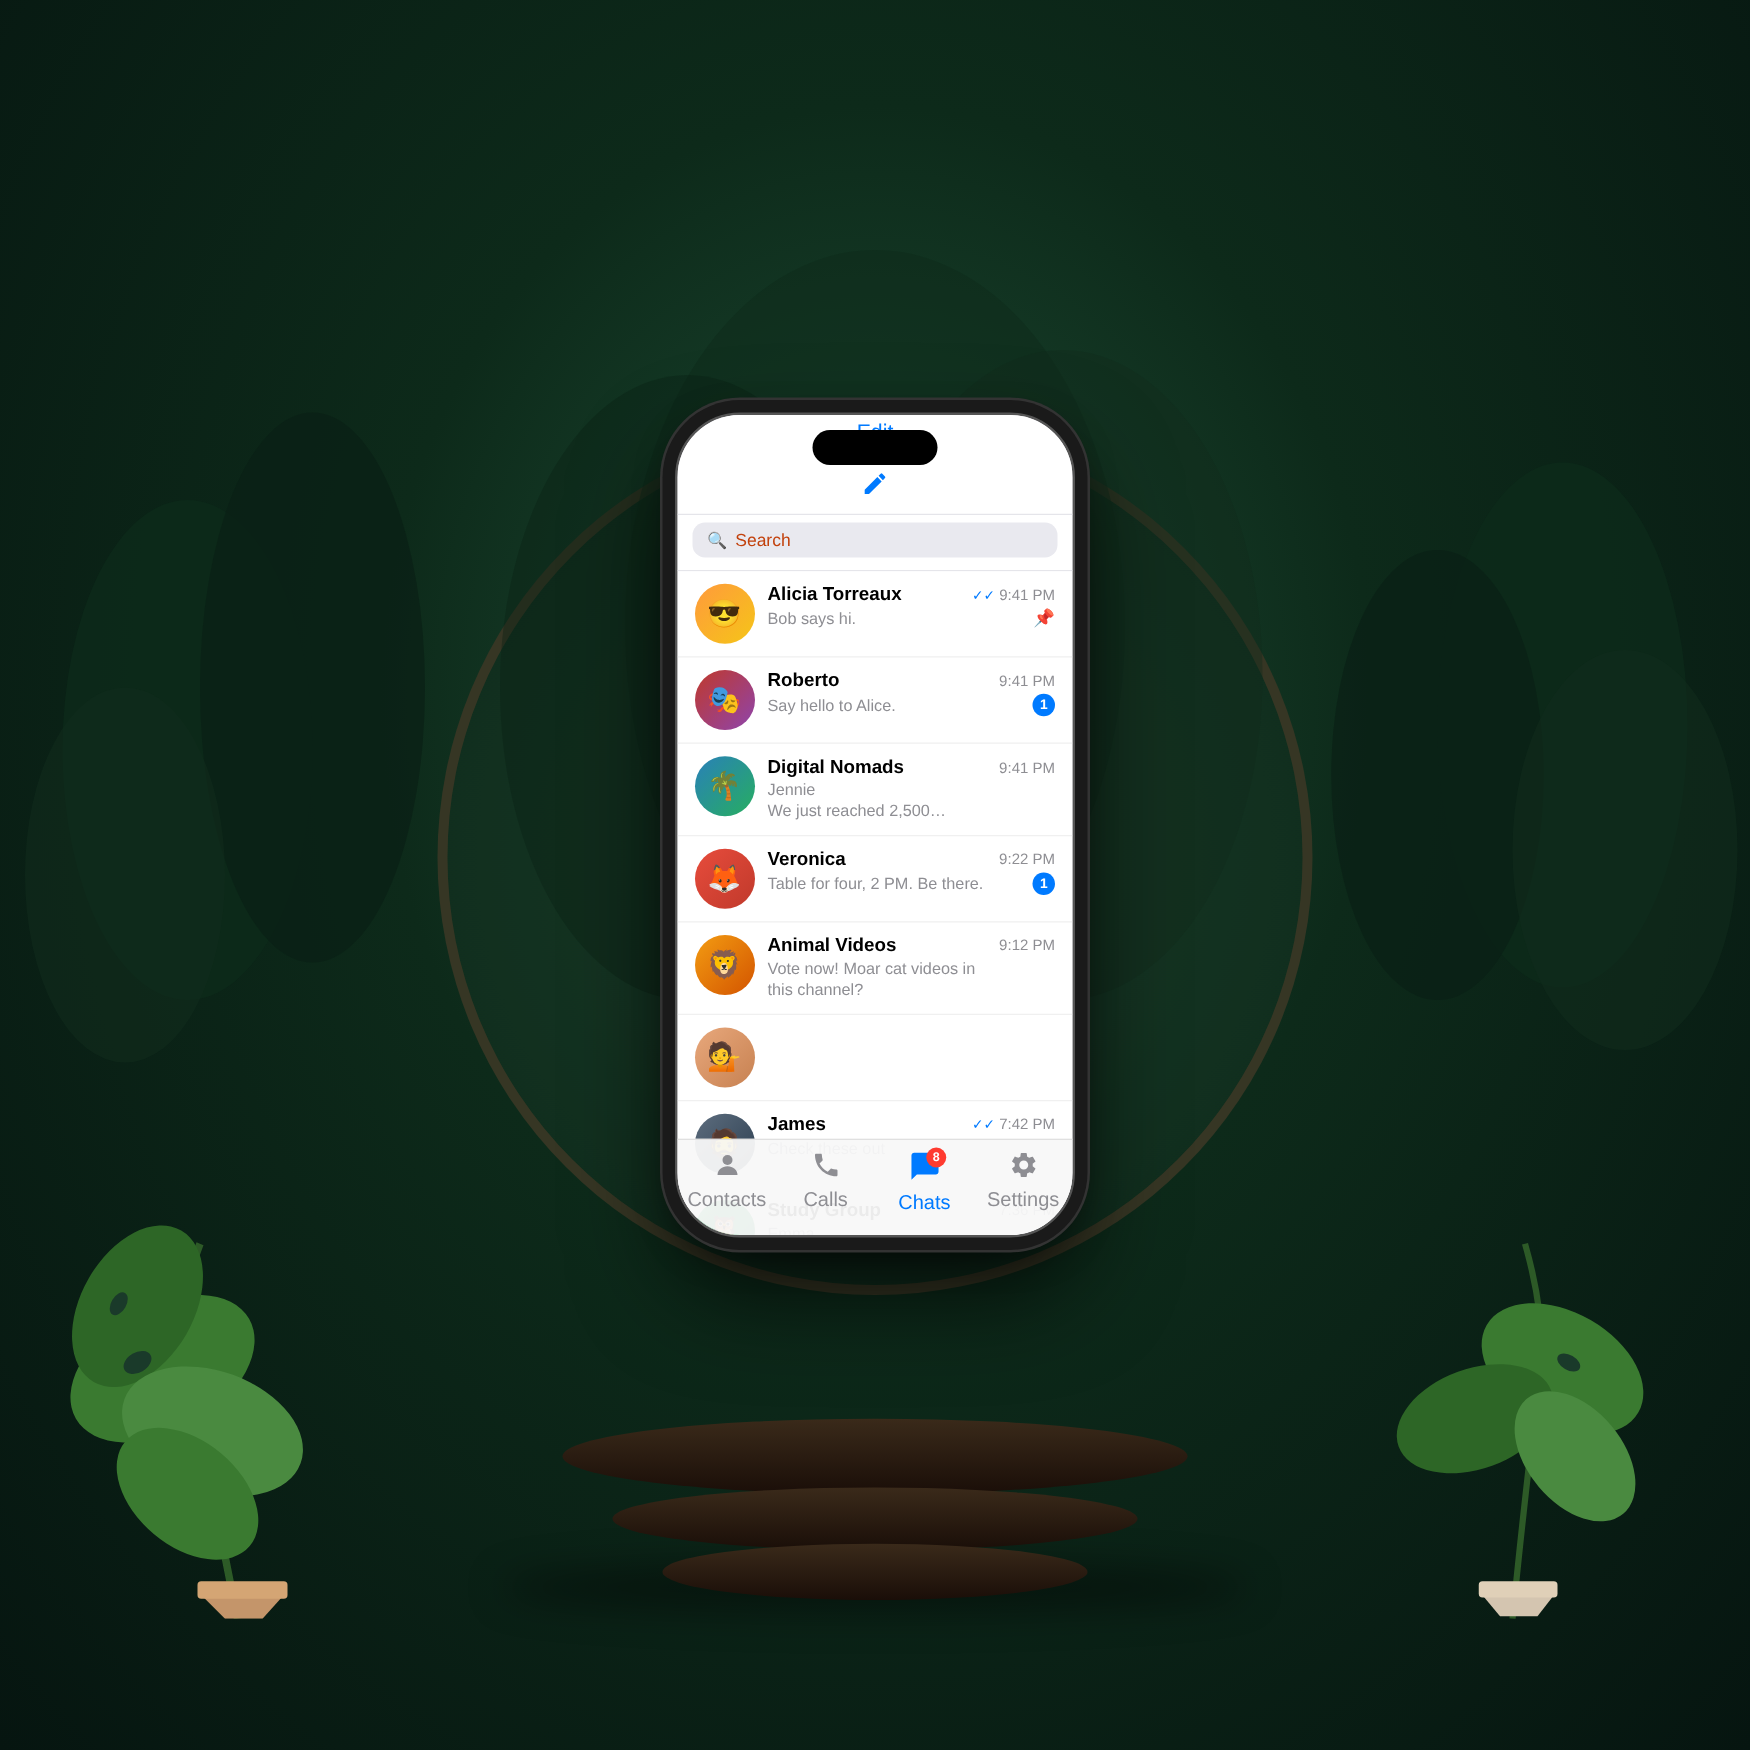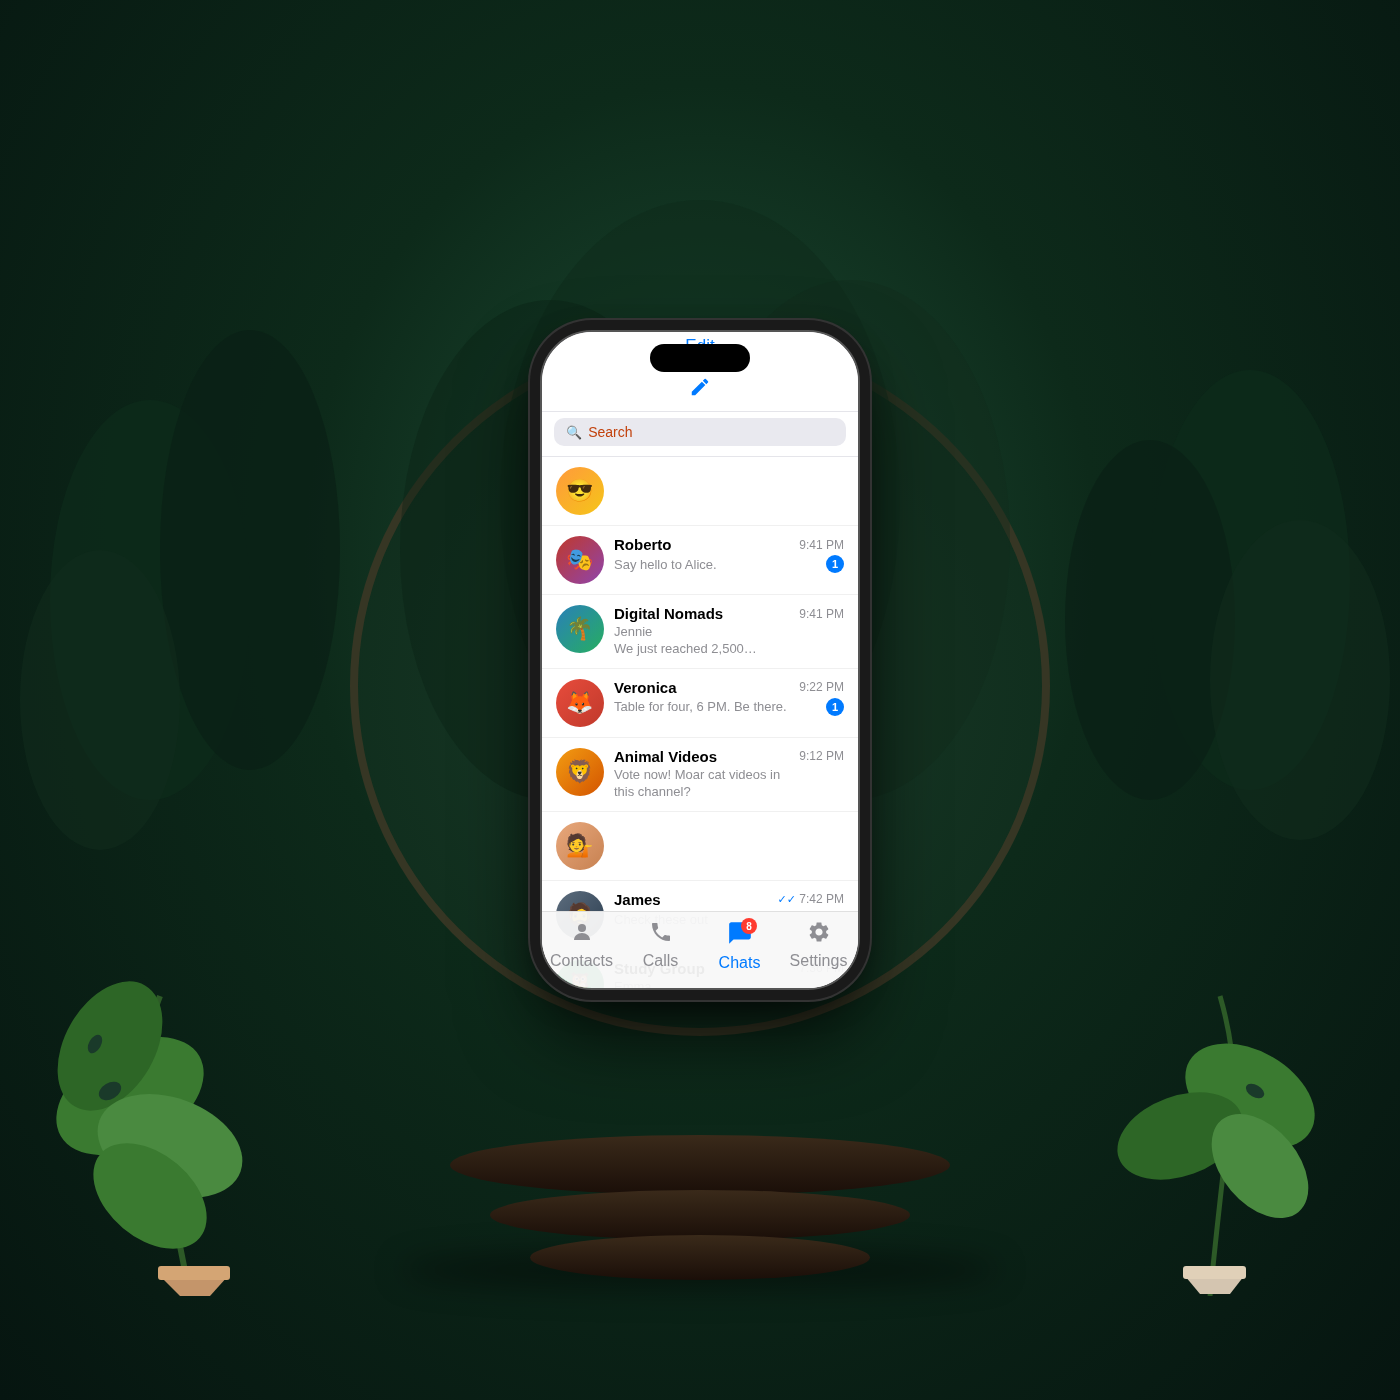--- a/index.html
+++ b/index.html
@@ -420,20 +420,32 @@
         <span class="search-placeholder-text">Search</span>
       </div>
     </div>
 
     <div class="chat-list">
 
       <div class="chat-item">
         <div class="avatar av-alicia">
           <span style="font-size:22px;">😎</span>
         </div>
+        <div class="chat-content">
+          <div class="chat-top">
+            <span class="chat-name">Alicia Torreaux</span>
+            <span class="chat-time">
+              <span style="color:#007aff;font-size:11px;">✓✓</span> 9:41 PM
+            </span>
+          </div>
+          <div style="display:flex;justify-content:space-between;align-items:center;">
+            <span class="chat-preview">Bob says hi.</span>
+            <span class="pin-icon">📌</span>
+          </div>
+        </div>
       </div>
 
       <div class="chat-item">
         <div class="avatar av-roberto">
           <span style="font-size:22px;">🎭</span>
         </div>
         <div class="chat-content">
           <div class="chat-top">
             <span class="chat-name">Roberto</span>
             <span class="chat-time">9:41 PM</span>
@@ -461,21 +473,21 @@
       <div class="chat-item">
         <div class="avatar av-veronica">
           <span style="font-size:22px;">🦊</span>
         </div>
         <div class="chat-content">
           <div class="chat-top">
             <span class="chat-name">Veronica</span>
             <span class="chat-time">9:22 PM</span>
           </div>
           <div style="display:flex;justify-content:space-between;align-items:center;">
-            <span class="chat-preview">Table for four, 6 PM. Be there.</span>
+            <span class="chat-preview">Table for four, 2 PM. Be there.</span>
             <span class="badge">1</span>
           </div>
         </div>
       </div>
 
       <div class="chat-item">
         <div class="avatar av-animal">
           <span style="font-size:22px;">🦁</span>
         </div>
         <div class="chat-content">

